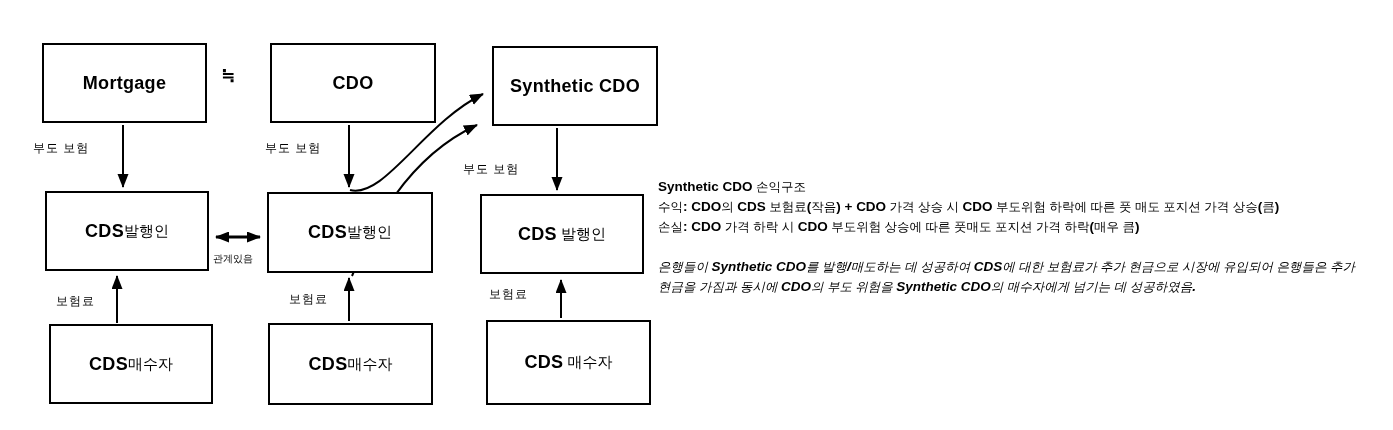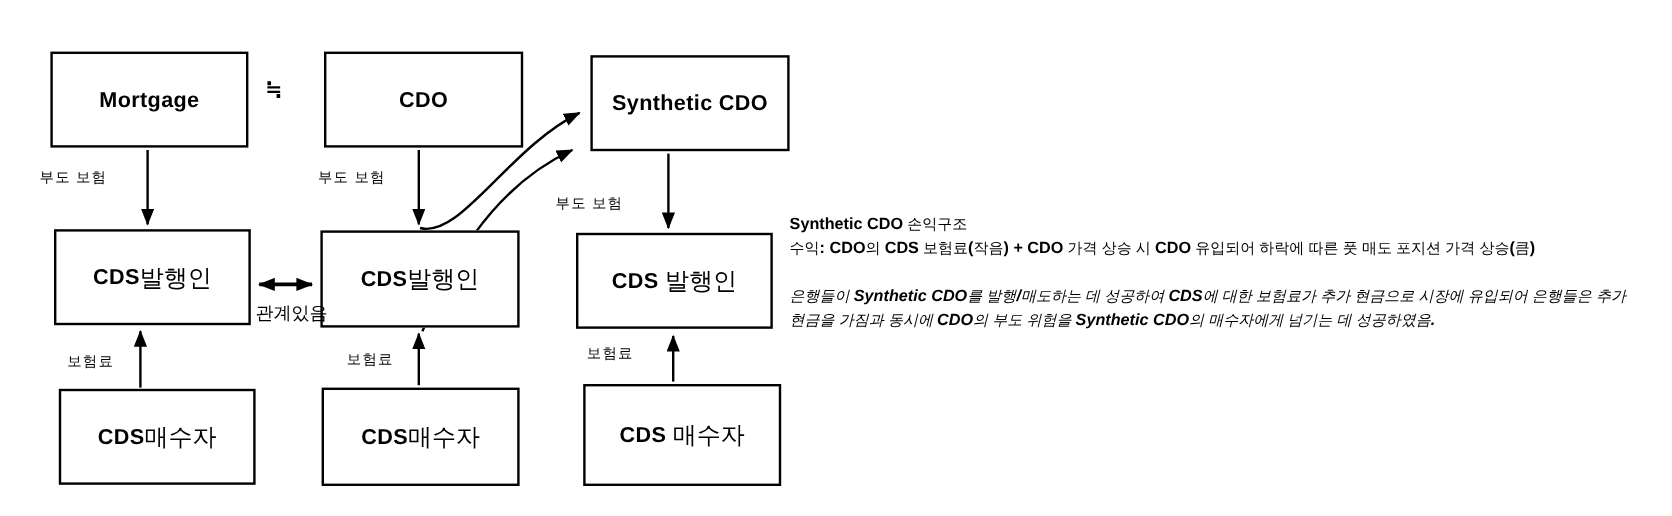--- a/index.html
+++ b/index.html
@@ -7,23 +7,23 @@
     position:relative;width:1393px;height:430px;background:#ffffff;overflow:hidden;
     font-family:"Liberation Sans","DejaVu Sans",sans-serif;color:#000;
   }
   .arrow-layer{position:absolute;left:0;top:0;width:1393px;height:430px;}
   .box{
     position:absolute;border:2px solid #000;background:#fff;
     display:flex;align-items:center;justify-content:center;
     white-space:pre;box-sizing:border-box;
   }
   .box .lb{font-weight:bold;font-size:18px;letter-spacing:0.3px;}
-  .box .lr{font-size:20px;}
+  .box .lr{font-size:15px;}
   .edge-label{position:absolute;font-size:12px;white-space:pre;letter-spacing:1px;}
-  .edge-label.small{font-size:15px;letter-spacing:0;}
+  .edge-label.small{font-size:10px;letter-spacing:0;}
   .approx{position:absolute;font-size:17px;font-weight:bold;}
   .notes{position:absolute;left:658px;top:177px;width:700px;font-size:12.5px;line-height:20px;}
   .notes .nline{min-height:20px;}
   .notes .para{margin-top:20px;font-style:italic;}
   .notes .b{font-weight:bold;font-size:13.5px;}
   svg{display:block;}
 </style>
 </head>
 <body>
 
@@ -83,17 +83,18 @@
   <div class="edge-label" style="left:33px;top:140px;">부도 보험</div>
   <div class="edge-label" style="left:265px;top:140px;">부도 보험</div>
   <div class="edge-label" style="left:463px;top:161px;">부도 보험</div>
   <div class="edge-label" style="left:56px;top:293px;">보험료</div>
   <div class="edge-label" style="left:289px;top:291px;">보험료</div>
   <div class="edge-label" style="left:489px;top:286px;">보험료</div>
   <div class="edge-label small" style="left:213px;top:252px;">관계있음</div>
 
   <div class="notes">
     <div class="nline"><span class="b">Synthetic CDO</span><span> 손익구조</span></div>
-    <div class="nline"><span>수익</span><span class="b">: </span><span class="b">CDO</span><span>의 </span><span class="b">CDS</span><span> 보험료</span><span class="b">(</span><span>작음</span><span class="b">) + </span><span class="b">CDO</span><span> 가격 상승 시 </span><span class="b">CDO</span><span> 유입되어 하락에 따른 풋 매도 포지션 가격 상승</span><span class="b">(</span><span>큼</span><span class="b">)</span></div>
+    <div class="nline"><span>수익</span><span class="b">: </span><span class="b">CDO</span><span>의 </span><span class="b">CDS</span><span> 보험료</span><span class="b">(</span><span>작음</span><span class="b">) + </span><span class="b">CDO</span><span> 가격 상승 시 </span><span class="b">CDO</span><span> 부도위험 하락에 따른 풋 매도 포지션 가격 상승</span><span class="b">(</span><span>큼</span><span class="b">)</span></div>
+    <div class="nline"><span>손실</span><span class="b">: </span><span class="b">CDO</span><span> 가격 하락 시 </span><span class="b">CDO</span><span> 부도위험 상승에 따른 풋매도 포지션 가격 하락</span><span class="b">(</span><span>매우 큼</span><span class="b">)</span></div>
     <div class="nline para"><span>은행들이 </span><span class="b">Synthetic CDO</span><span>를 발행</span><span class="b">/</span><span>매도하는 데 성공하여 </span><span class="b">CDS</span><span>에 대한 보험료가 추가 현금으로 시장에 유입되어 은행들은 추가 현금을 가짐과 동시에 </span><span class="b">CDO</span><span>의 부도 위험을 </span><span class="b">Synthetic CDO</span><span>의 매수자에게 넘기는 데 성공하였음</span><span class="b">.</span></div>
   </div>
 
 </div>
 
 </body></html>

